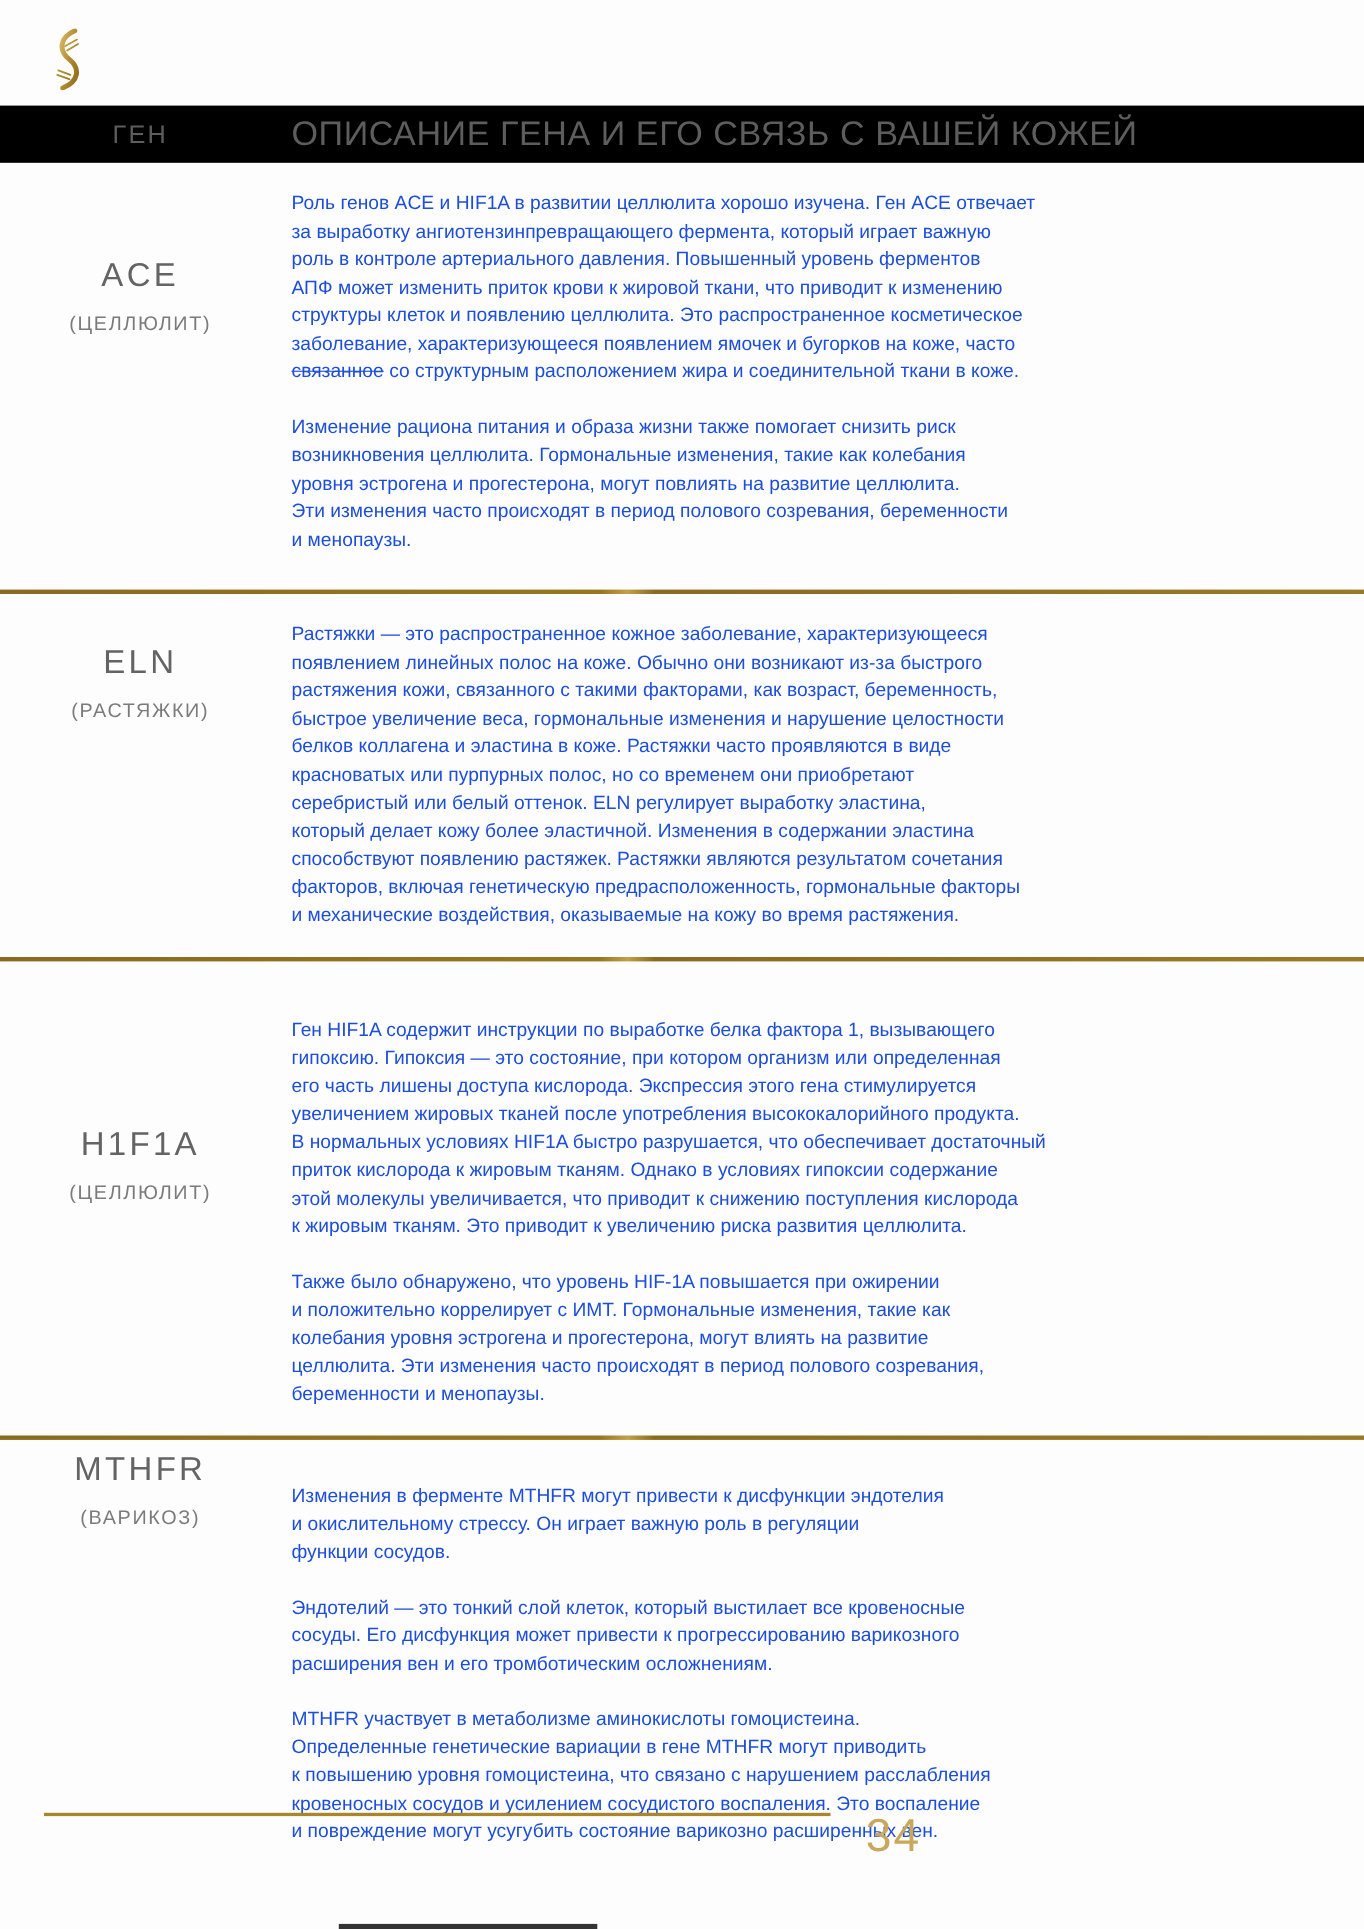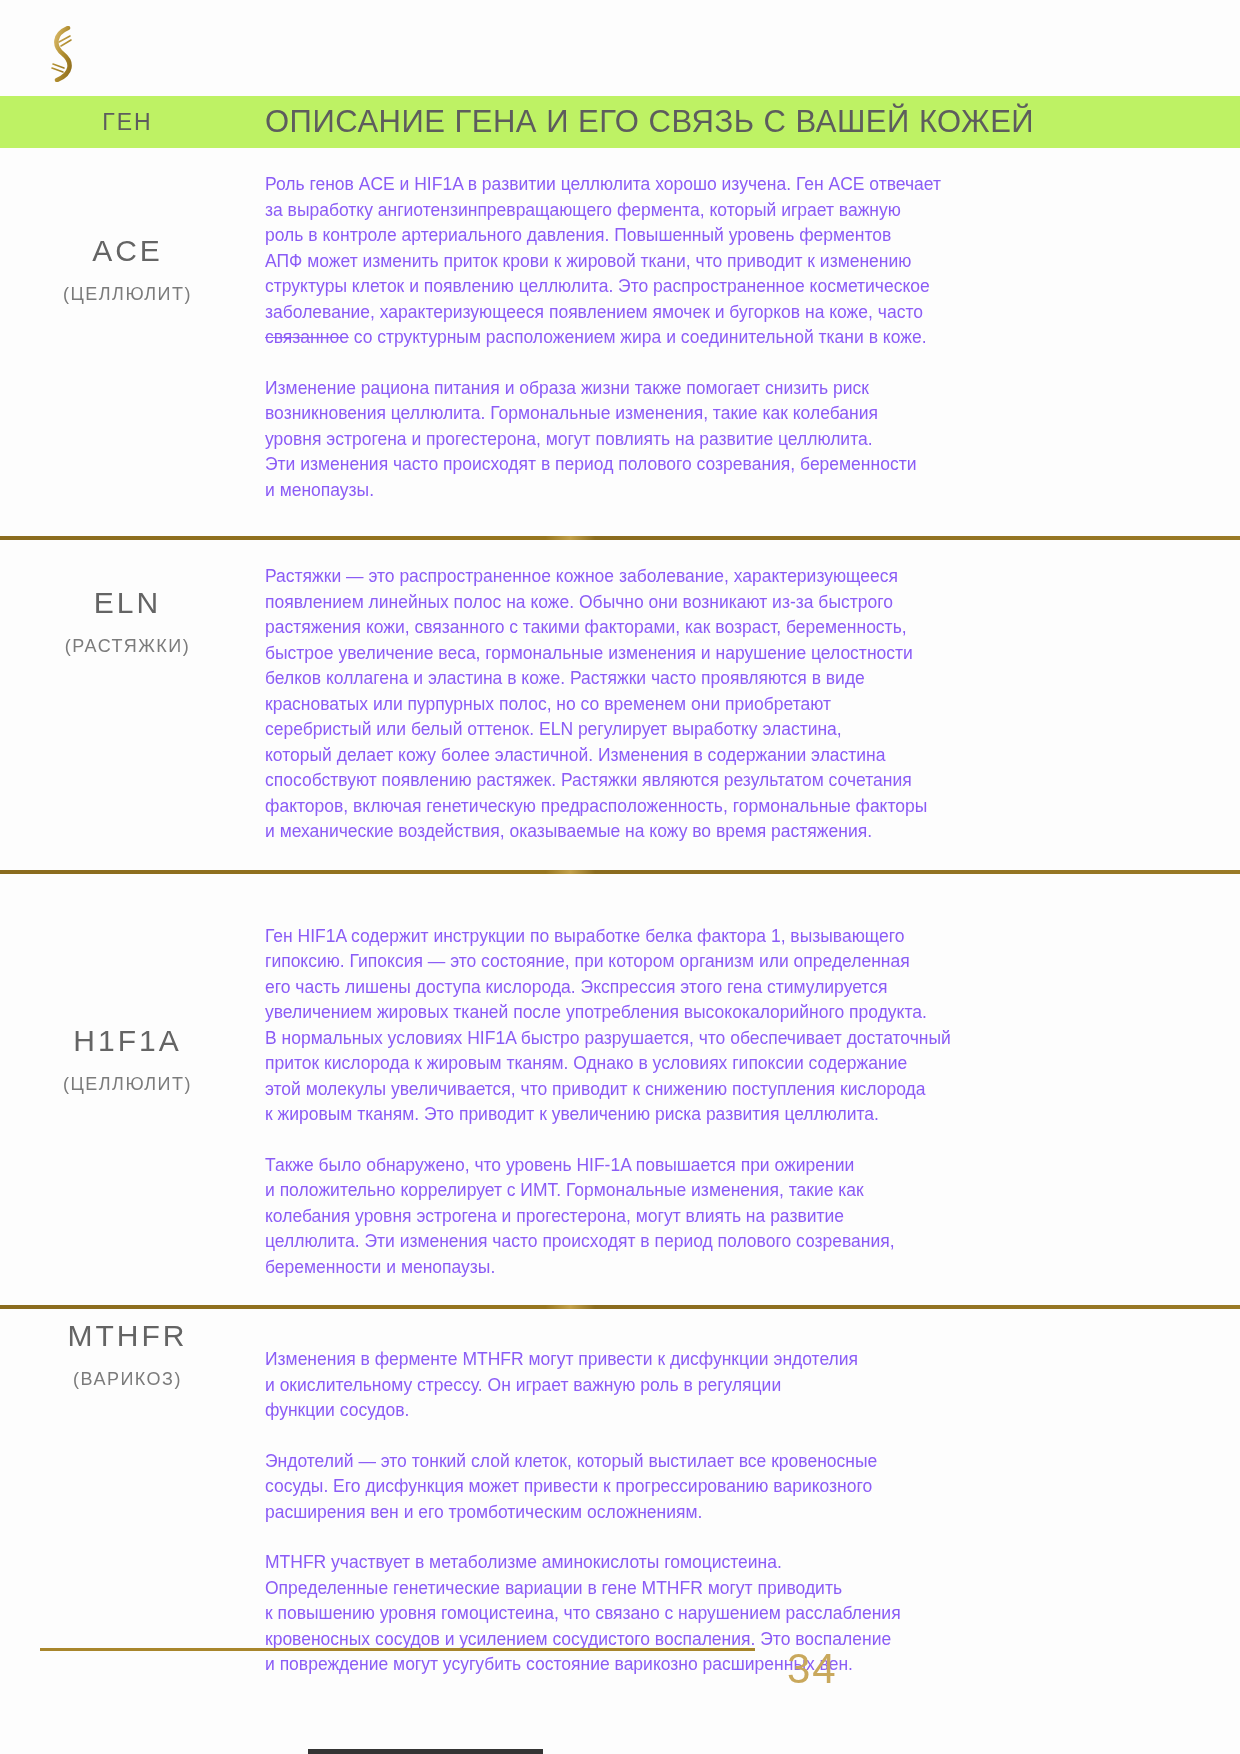--- a/index.html
+++ b/index.html
@@ -27,21 +27,21 @@
   
   .gene-table {
     position: absolute;
     top: 96px;
     left: 0;
     width: 1240px;
   }
 
   .header-band {
     height: 52px;
-    background: #bef264;
+    background: #000000;
     display: flex;
     align-items: center;
   }
   .hcol-gene {
     width: 255px;
     flex: none;
     text-align: center;
     font-size: 23px;
     letter-spacing: 2px;
     color: #5d5d5d;
@@ -97,21 +97,21 @@
   }
   .row-ace   .dcell { padding-top: 24px; }
   .row-eln   .dcell { padding-top: 24px; }
   .row-hif   .dcell { padding-top: 50px; }
   .row-mthfr .dcell { padding-top: 38px; }
 
   .para {
     white-space: pre-line;
     font-size: 17.5px;
     line-height: 25.5px;
-    color: #8b5cf6;
+    color: #1d4ed8;
     margin: 0 0 25px 0;
   }
   .para.mb0 { margin-bottom: 0; }
   .strike {
     text-decoration: line-through;
     text-decoration-thickness: 1px;
   }
 
   .gold-divider {
     height: 4px;

